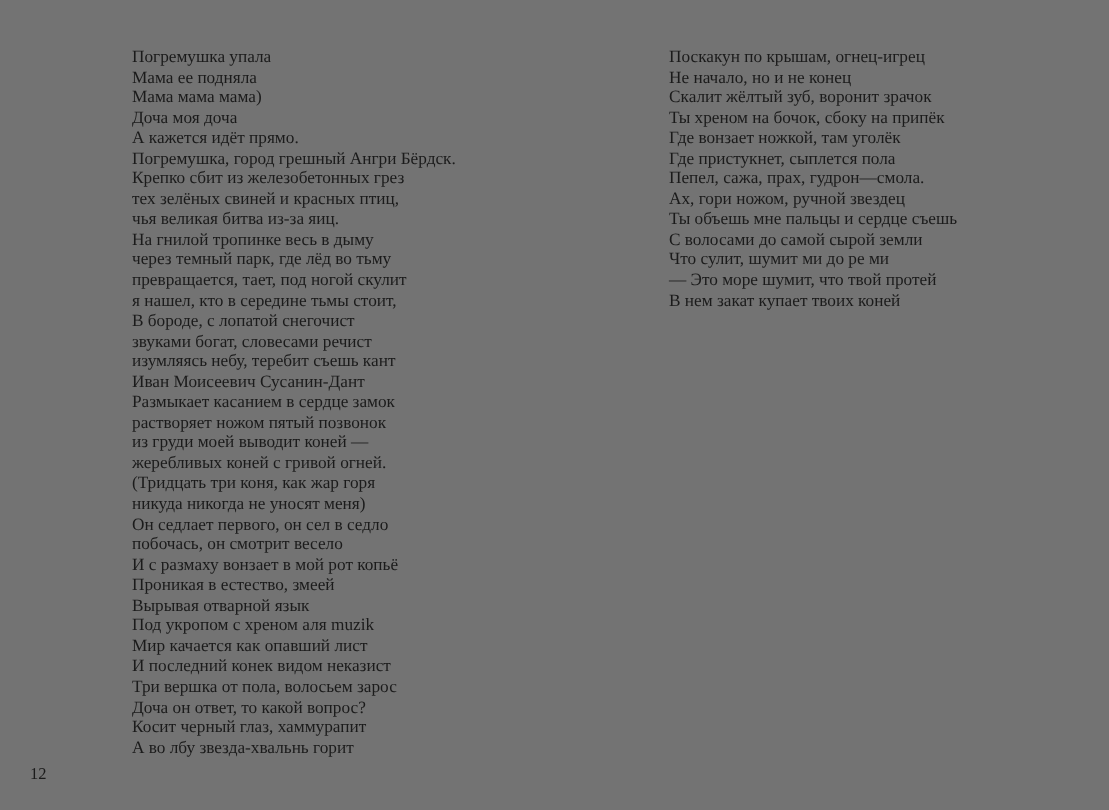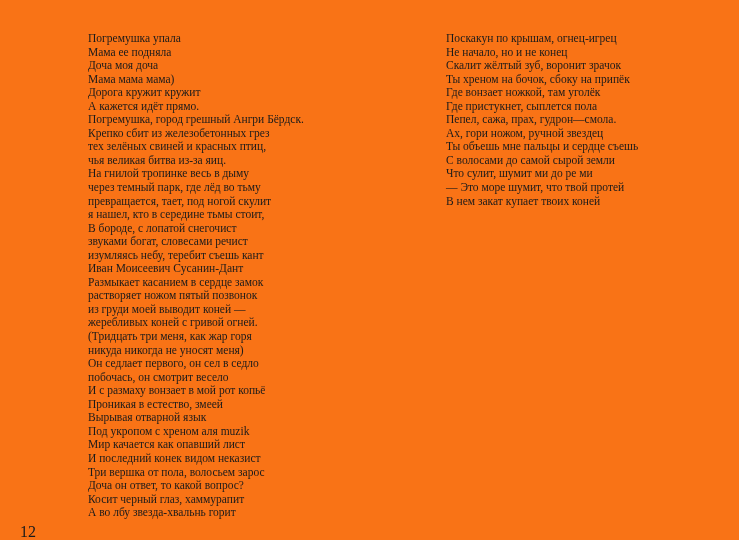--- a/index.html
+++ b/index.html
@@ -11,71 +11,69 @@
     width: 739px;
     height: 540px;
     position: relative;
     font-family: "Liberation Serif", serif;
     color: #1b1b1b;
     overflow: hidden;
   }
   .page {
     position: absolute;
     inset: 0;
-    background: #f97316;
+    background: #737373;
   }
   .column {
     position: absolute;
     top: 32px;
   }
   .column-left { left: 88px; }
   .column-right { left: 446px; }
   .line {
     font-size: 11.5px;
     line-height: 13.55px;
     white-space: pre;
     color: #1b1b1b;
   }
   .page-number {
     position: absolute;
     left: 20px;
     top: 510px;
-    font-size: 16px;
+    font-size: 11px;
     color: #1b1b1b;
-    margin-top: 13px;
   }
 </style>
 </head>
 <body>
 
 <div class="page">
   <div class="column column-left">
       <div class="line">Погремушка упала</div>
       <div class="line">Мама ее подняла</div>
+      <div class="line">Мама мама мама)</div>
       <div class="line">Доча моя доча</div>
-      <div class="line">Мама мама мама)</div>
-      <div class="line">Дорога кружит кружит</div>
       <div class="line">А кажется идёт прямо.</div>
       <div class="line">Погремушка, город грешный Ангри Бёрдск.</div>
       <div class="line">Крепко сбит из железобетонных грез</div>
       <div class="line">тех зелёных свиней и красных птиц,</div>
       <div class="line">чья великая битва из-за яиц.</div>
       <div class="line">На гнилой тропинке весь в дыму</div>
       <div class="line">через темный парк, где лёд во тьму</div>
       <div class="line">превращается, тает, под ногой скулит</div>
       <div class="line">я нашел, кто в середине тьмы стоит,</div>
       <div class="line">В бороде, с лопатой снегочист</div>
       <div class="line">звуками богат, словесами речист</div>
       <div class="line">изумляясь небу, теребит съешь кант</div>
       <div class="line">Иван Моисеевич Сусанин-Дант</div>
       <div class="line">Размыкает касанием в сердце замок</div>
       <div class="line">растворяет ножом пятый позвонок</div>
       <div class="line">из груди моей выводит коней —</div>
       <div class="line">жеребливых коней с гривой огней.</div>
-      <div class="line">(Тридцать три меня, как жар горя</div>
+      <div class="line">(Тридцать три коня, как жар горя</div>
       <div class="line">никуда никогда не уносят меня)</div>
       <div class="line">Он седлает первого, он сел в седло</div>
       <div class="line">побочась, он смотрит весело</div>
       <div class="line">И с размаху вонзает в мой рот копьё</div>
       <div class="line">Проникая в естество, змеей</div>
       <div class="line">Вырывая отварной язык</div>
       <div class="line">Под укропом с хреном аля muzik</div>
       <div class="line">Мир качается как опавший лист</div>
       <div class="line">И последний конек видом неказист</div>
       <div class="line">Три вершка от пола, волосьем зарос</div>

